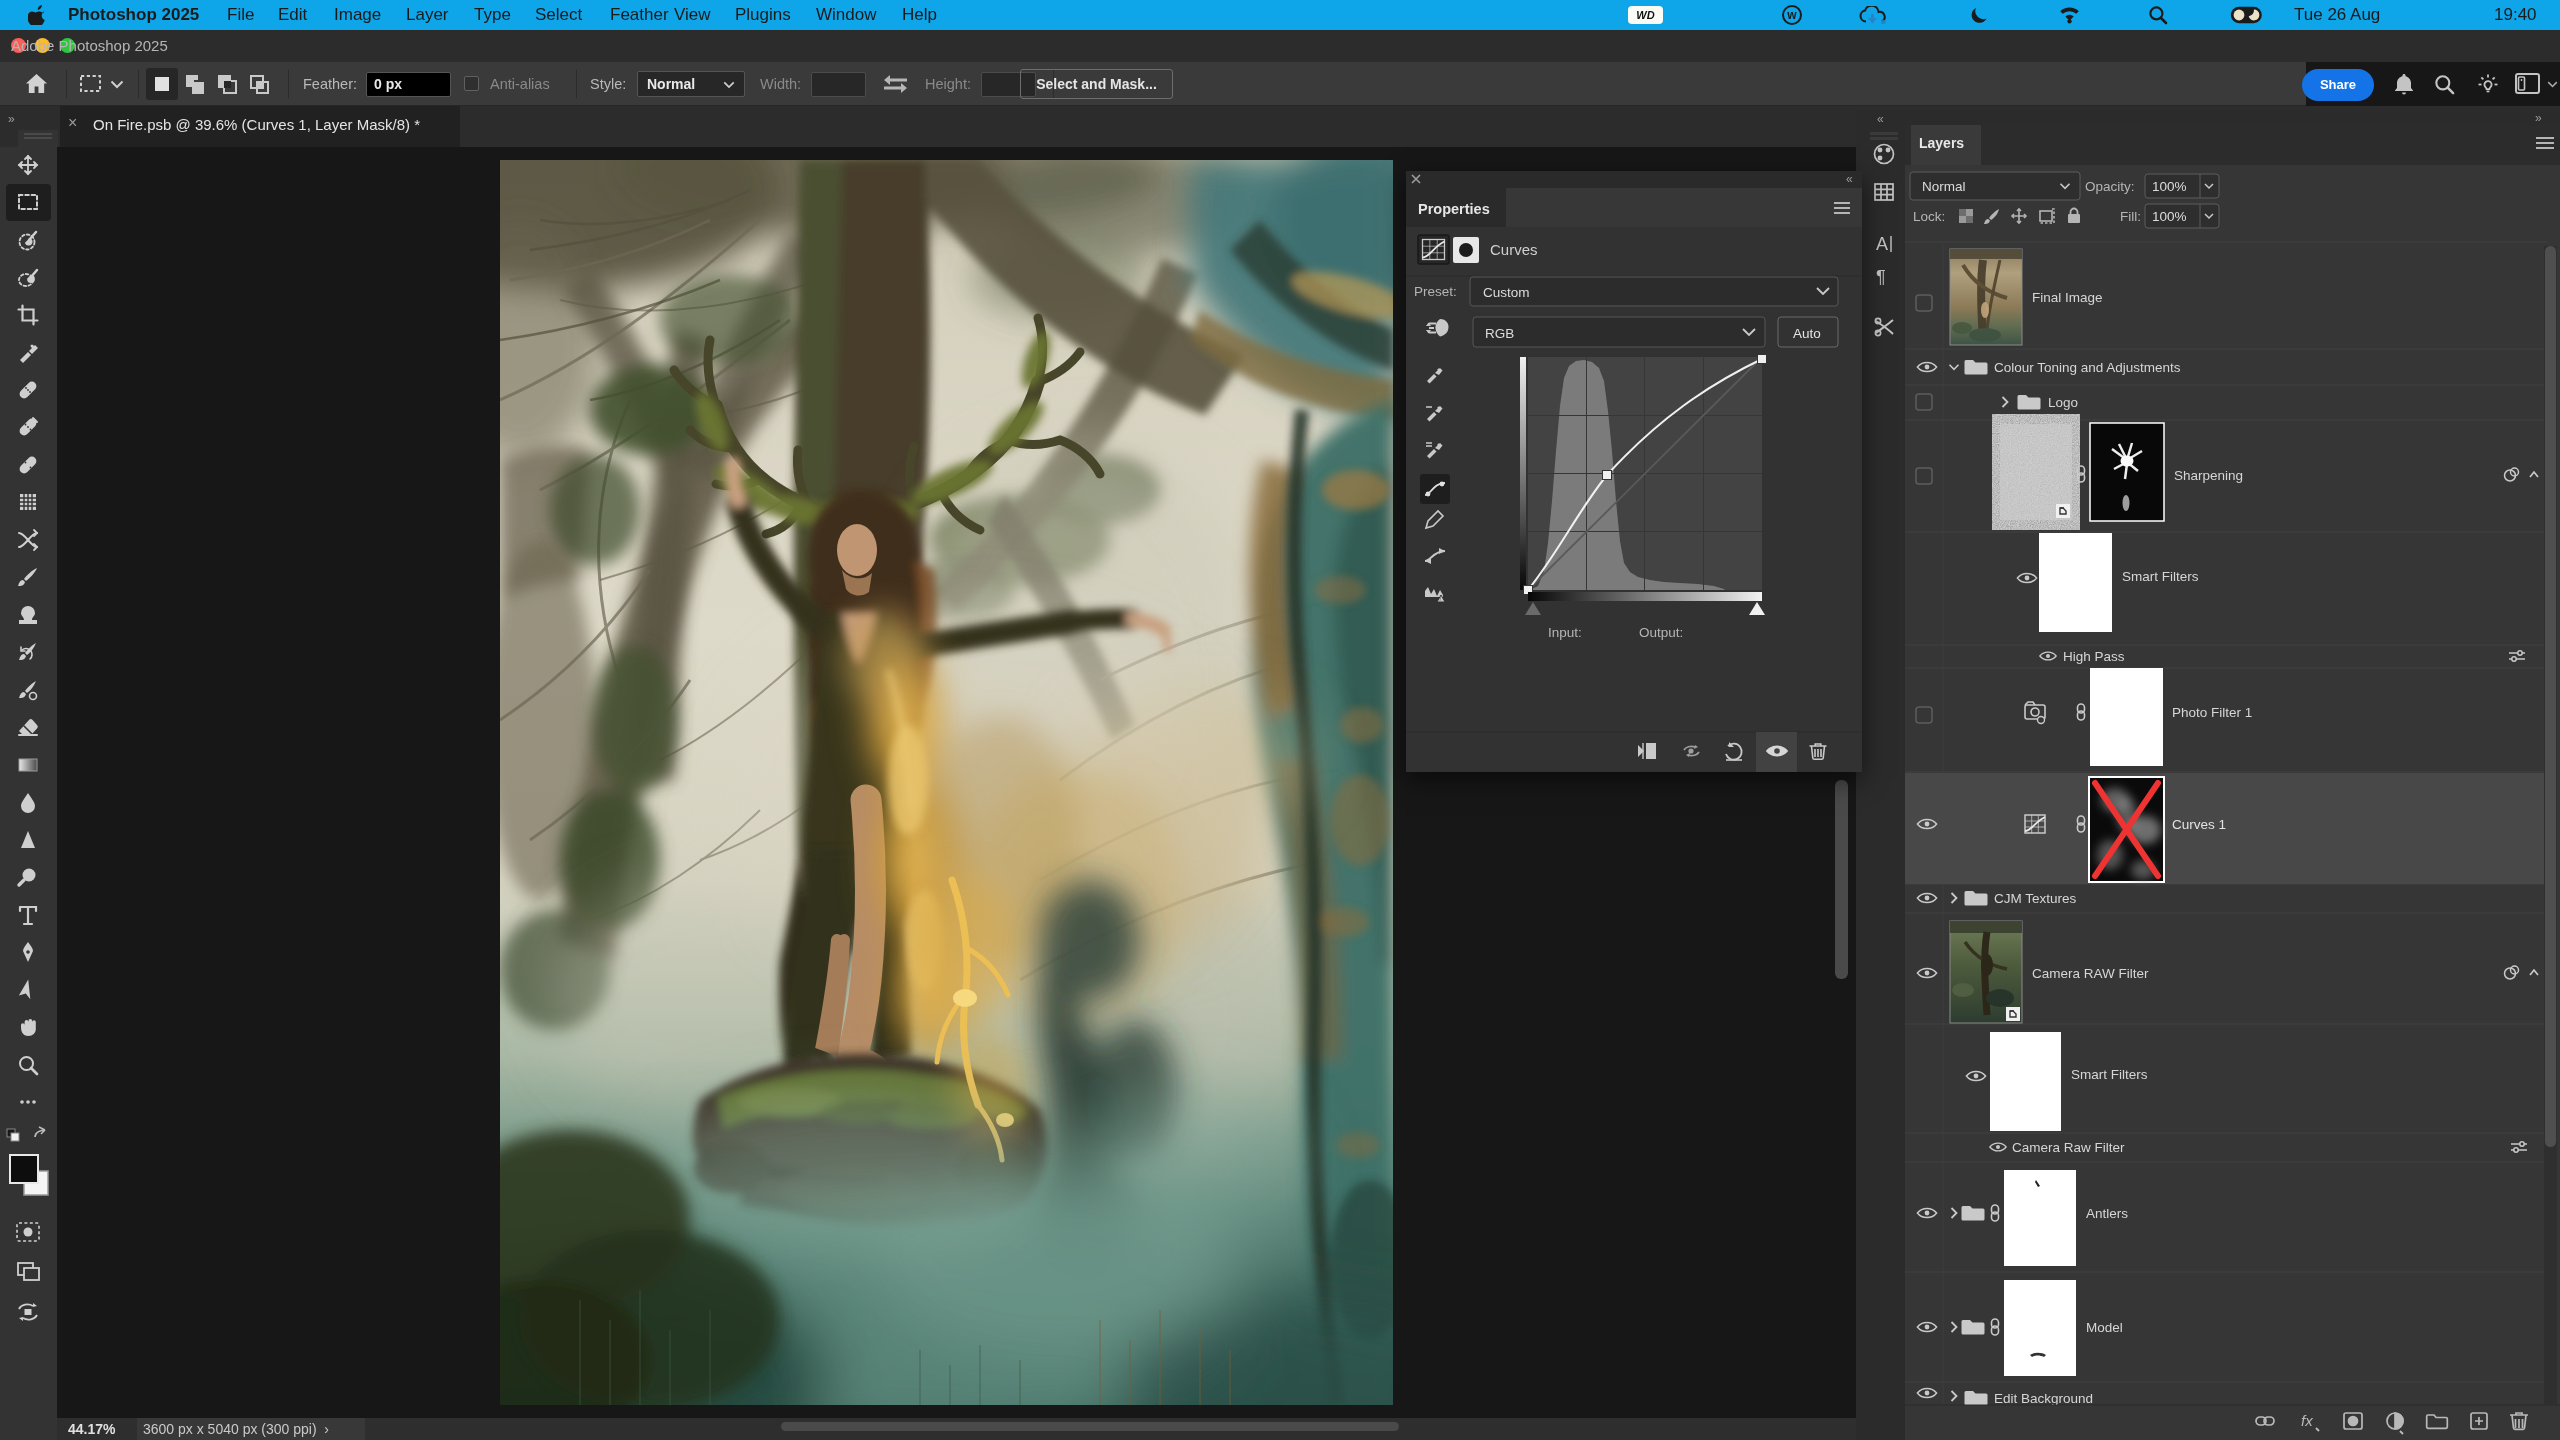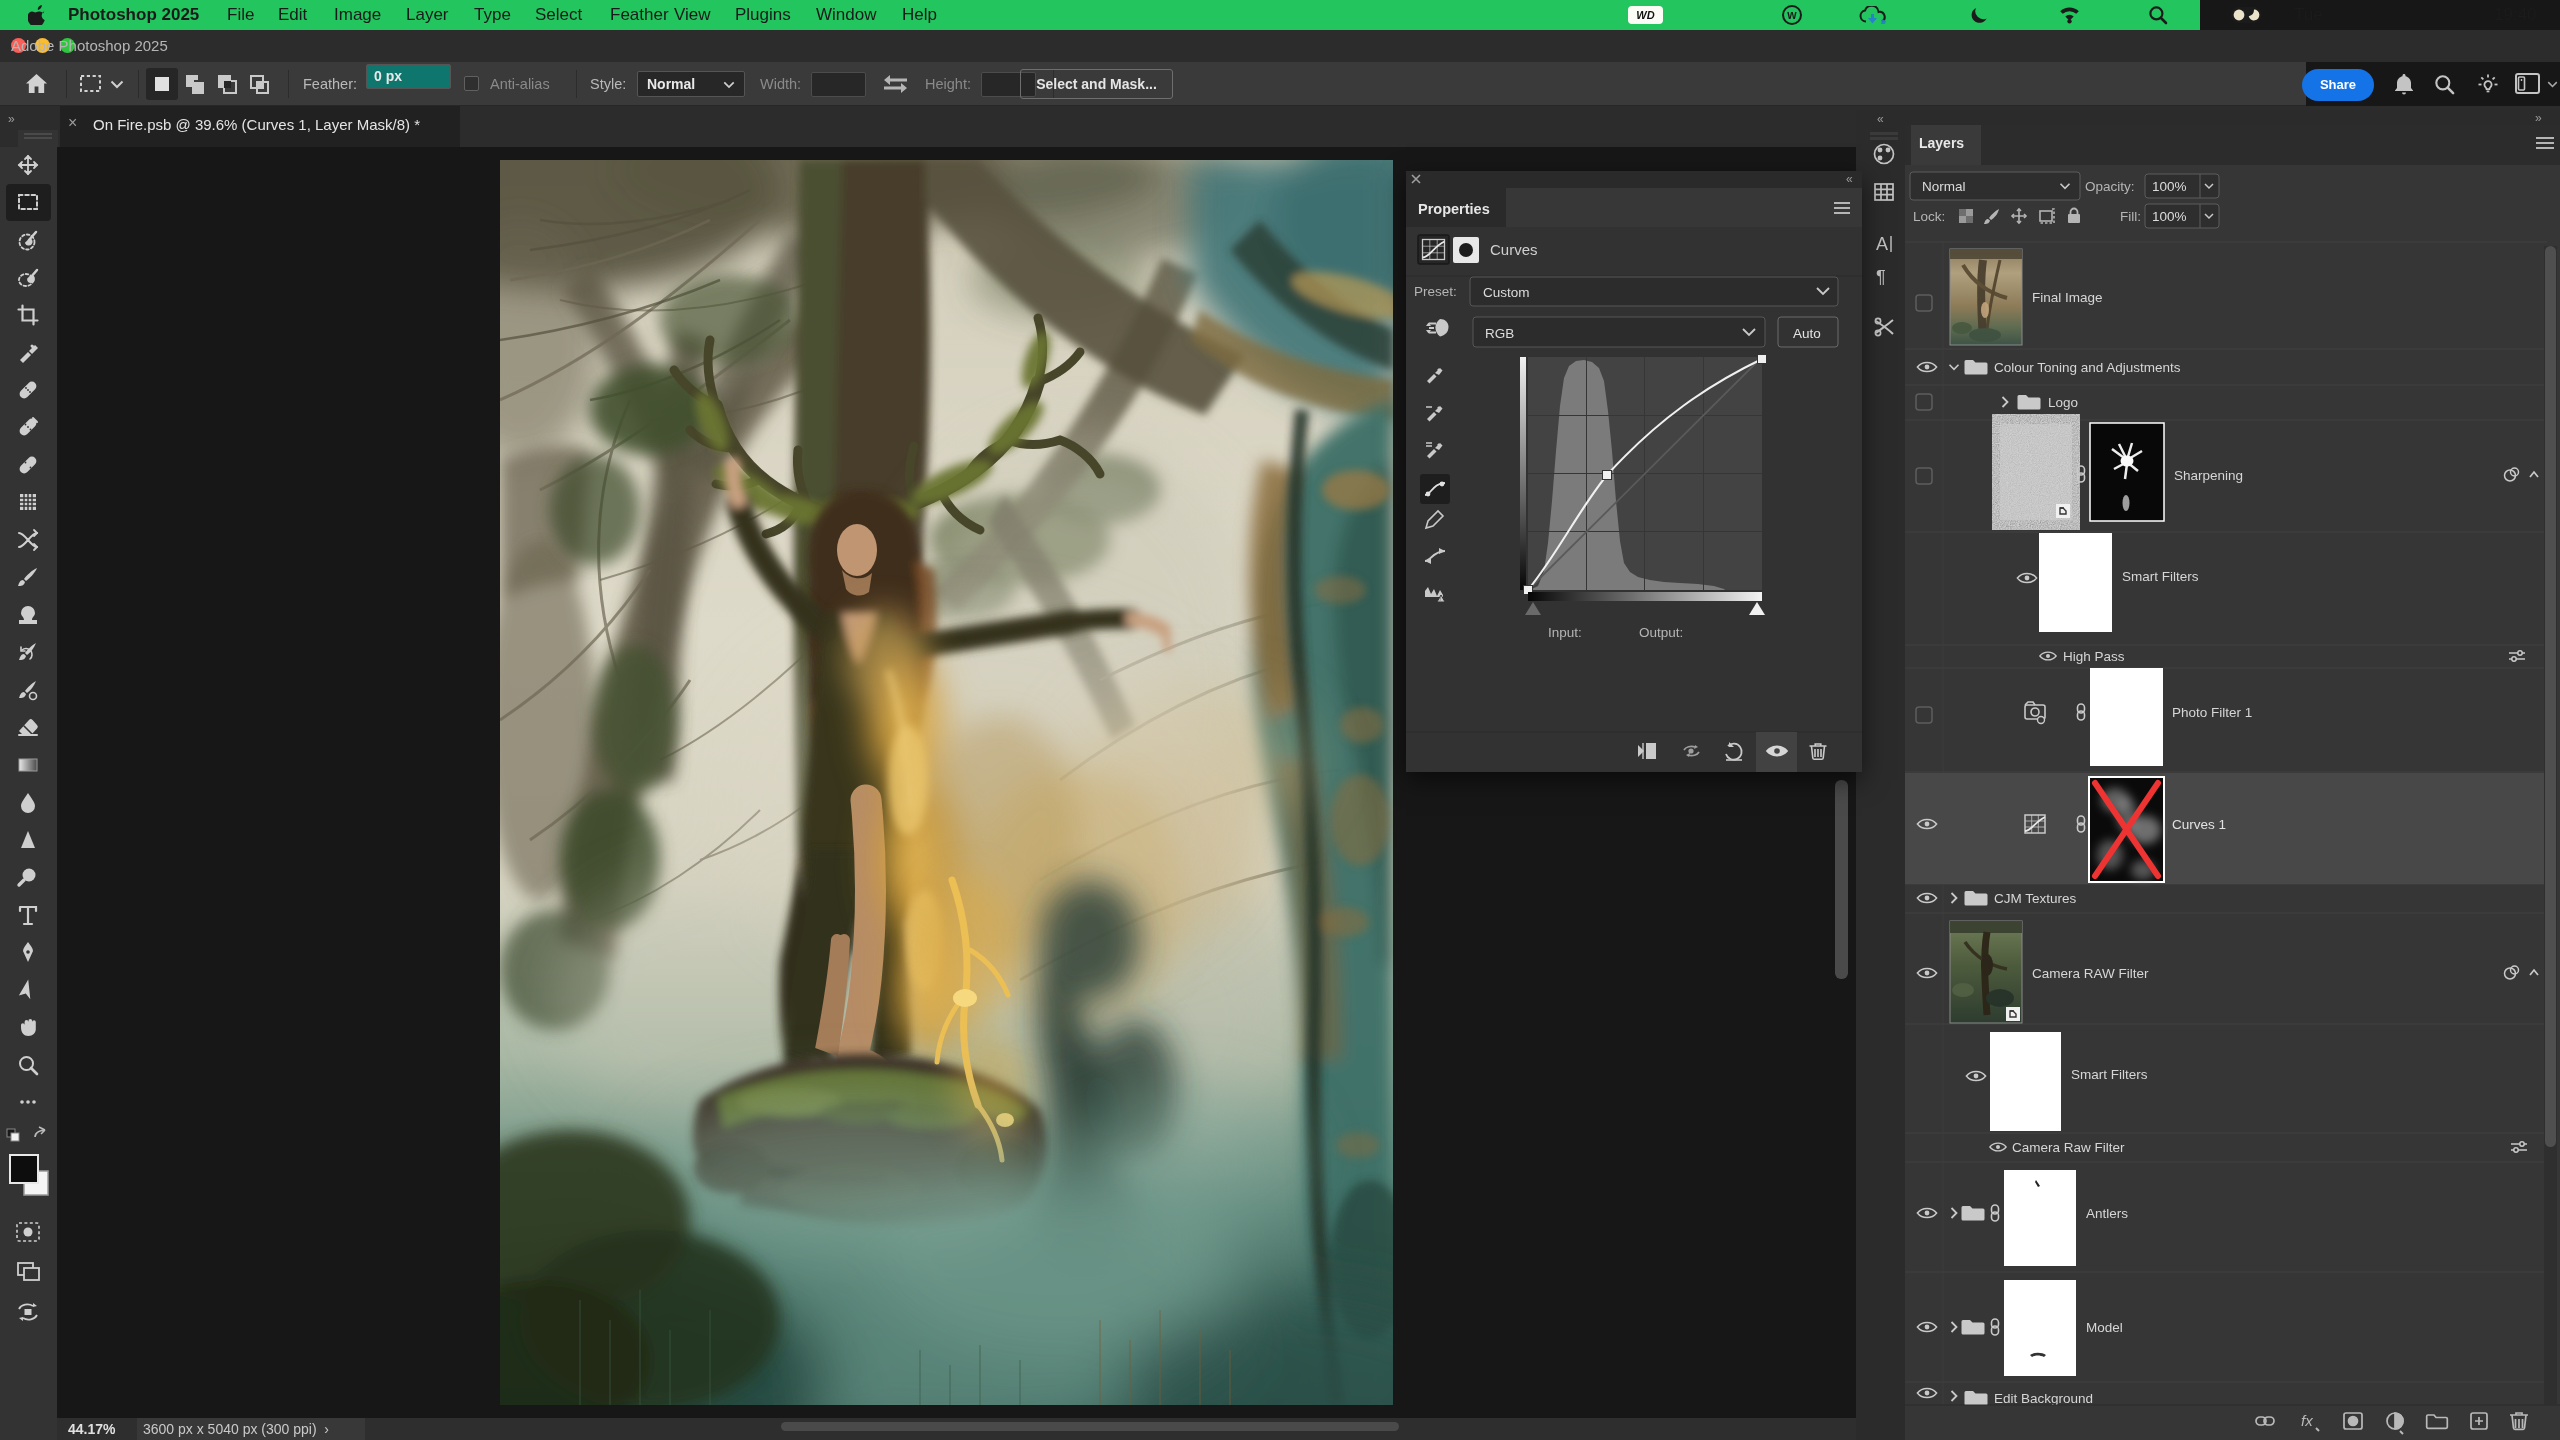--- a/index.html
+++ b/index.html
@@ -1,18 +1,18 @@
 <!DOCTYPE html>
 <html><head>
 <meta charset="utf-8">
 <style>
 * { margin:0; padding:0; box-sizing:border-box; }
 html,body { width:2560px; height:1440px; overflow:hidden; background:#171717; font-family:"Liberation Sans", sans-serif; }
 .abs { position:absolute; }
-#menubar { position:absolute; left:0; top:0; width:2200px; height:30px; background:#22c55e; color:#1b1b1b; }
+#menubar { position:absolute; left:0; top:0; width:2560px; height:30px; background:#0ea5e9; color:#1b1b1b; }
 #menubar .mi { position:absolute; top:0; line-height:30px; font-size:17px; }
 #titlebar { position:absolute; left:0; top:30px; width:2560px; height:32px; background:#2c2c2c; }
 .tl { position:absolute; top:8px; width:15px; height:15px; border-radius:50%; }
 #titletext { position:absolute; top:30px; left:11px; width:2560px; height:32px; text-align:left; line-height:32px; color:#b5b5b5; font-size:15px; }
 #optionsbar { position:absolute; left:0; top:62px; width:2306px; height:44px; background:#3a3a3a; border-bottom:1px solid #272727; }
 #tabbar { position:absolute; left:0; top:106px; width:2560px; height:41px; background:#2c2c2c; }
 #doctab { position:absolute; left:60px; top:106px; width:400px; height:41px; background:#212121; color:#e3e3e3; font-size:15px; }
 #toolstrip { position:absolute; left:0; top:147px; width:57px; height:1293px; background:#333333; }
 #canvas { position:absolute; left:57px; top:147px; width:1799px; height:1293px; background:#171717; }
 #dock { position:absolute; left:1856px; top:110px; width:704px; height:1330px; background:#2b2b2b; }
@@ -101,21 +101,21 @@
       <rect x="6" y="6" width="12" height="12" fill="none" stroke="#c9c9c9" stroke-width="2"></rect>
       <path fill="#262626" d="M6 6h7v7H6z"></path>
     </svg>
   <svg class="abs" style="left:250px;top:13px" width="23" height="19" viewBox="0 0 23 19">
       <rect x="1" y="1" width="12" height="12" fill="none" stroke="#c9c9c9" stroke-width="2"></rect>
       <rect x="7" y="7" width="11" height="11" fill="none" stroke="#c9c9c9" stroke-width="2"></rect>
       <path fill="#c9c9c9" d="M7 7h6v6H7z"></path>
     </svg>
   <div class="abs" style="left:288px;top:8px;width:1px;height:28px;background:#2c2c2c"></div>
   <span class="abs lbl" style="left:303px;top:14px;font-size:14.5px">Feather:</span>
-  <div class="abs" style="left:366px;top:2px;width:85px;height:25px;background:#0f766e;border:1px solid #555;border-radius:2px;color:#e8e8e8;font-size:14px;font-weight:bold;line-height:23px;padding-left:7px">0 px</div>
+  <div class="abs" style="left:366px;top:10px;width:85px;height:25px;background:#000000;border:1px solid #555;border-radius:2px;color:#e8e8e8;font-size:14px;font-weight:bold;line-height:23px;padding-left:7px">0 px</div>
   <div class="abs" style="left:464px;top:14px;width:15px;height:15px;background:#2f2f2f;border:1.5px solid #606060;border-radius:2px"></div>
   <span class="abs" style="left:490px;top:14px;font-size:14.5px;color:#8a8a8a">Anti-alias</span>
   <div class="abs" style="left:576px;top:8px;width:1px;height:28px;background:#2c2c2c"></div>
   <span class="abs lbl" style="left:590px;top:14px;font-size:14.5px">Style:</span>
   <div class="abs" style="left:637px;top:9px;width:108px;height:26px;background:#272727;border:1px solid #555;border-radius:2px;color:#e9e9e9;font-size:14px;font-weight:bold;line-height:24px;padding-left:9px">Normal</div>
   <svg class="abs" style="left:723px;top:19px" width="12" height="8" viewBox="0 0 14 9">
       <path d="M1.5 1.5 7 7l5.5-5.5" stroke="#cfcfcf" stroke-width="2" fill="none"></path>
     </svg>
   <span class="abs" style="left:760px;top:14px;font-size:14.5px;color:#8a8a8a">Width:</span>
   <div class="abs" style="left:811px;top:10px;width:55px;height:25px;background:#272727;border:1px solid #4c4c4c;border-radius:2px"></div>

